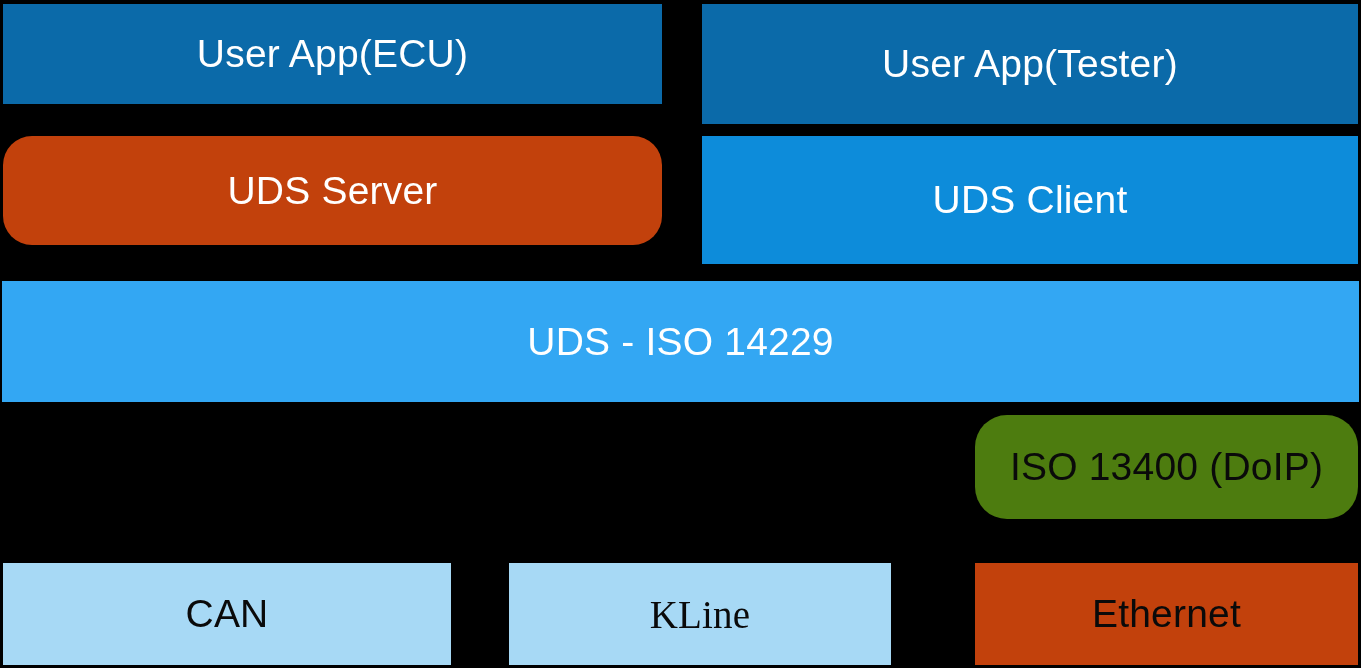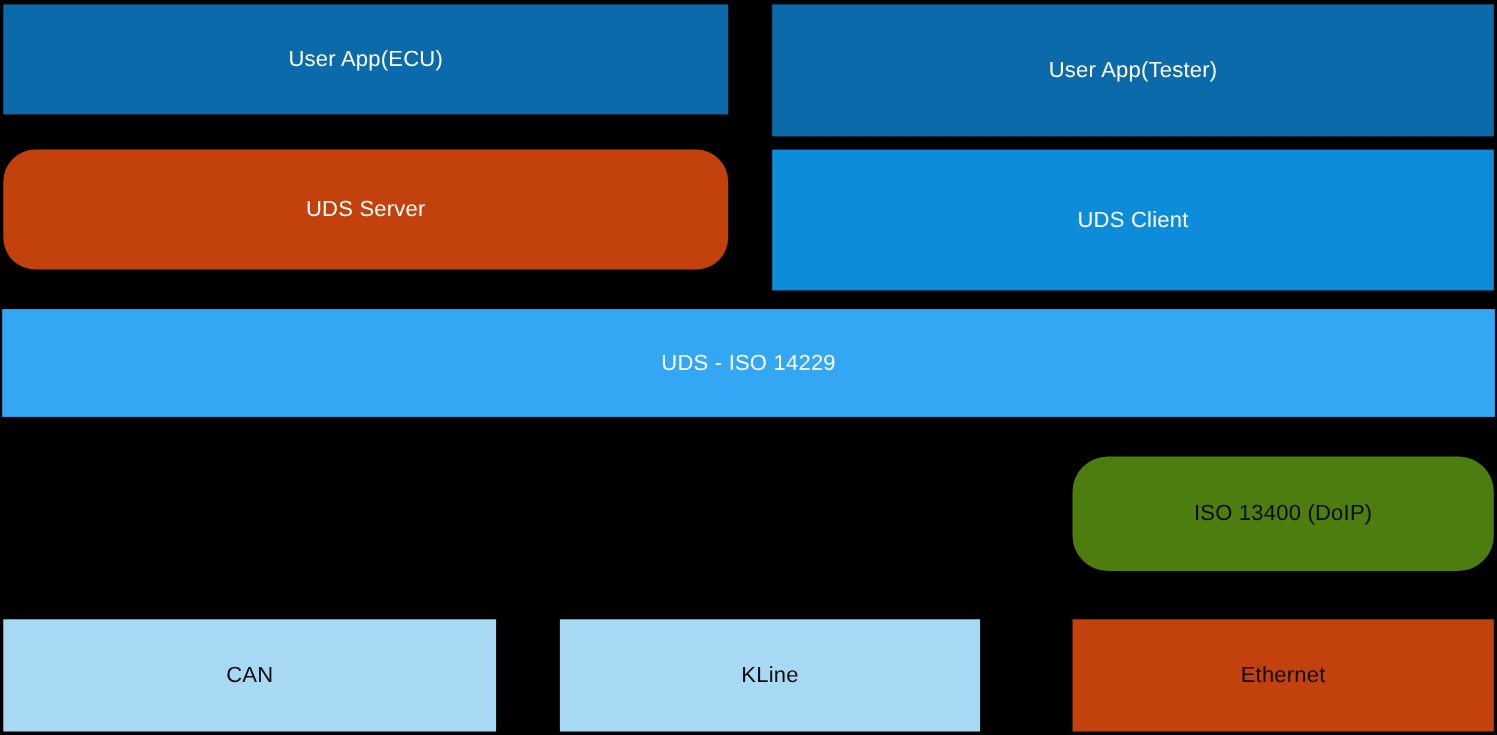--- a/index.html
+++ b/index.html
@@ -13,38 +13,38 @@
     height: 668px;
     background: #000000;
     overflow: hidden;
     font-family: "Liberation Sans", sans-serif;
   }
   .box {
     position: absolute;
     display: flex;
     align-items: center;
     justify-content: center;
-    font-size: 20px;
+    font-size: 39px;
     letter-spacing: 0.2px;
     white-space: nowrap;
     user-select: none;
   }
   .text-light { color: #ffffff; }
   .text-dark  { color: #0a0a0a; }
 
   
   #box-user-app-ecu     { left: 3px;   top: 4px;   width: 659px;  height: 100px; }
   #box-user-app-tester  { left: 702px; top: 4px;   width: 656px;  height: 120px; }
 
   
   #box-uds-server       { left: 3px;   top: 136px; width: 659px;  height: 109px; }
   #box-uds-client       { left: 702px; top: 136px; width: 656px;  height: 128px; }
 
   
-  #box-uds-iso14229     { left: 2px;   top: 281px; width: 1357px; height: 98px; }
+  #box-uds-iso14229     { left: 2px;   top: 281px; width: 1357px; height: 121px; }
 
   
   #box-iso-15765        { left: 3px;   top: 415px; width: 888px;  height: 104px; }
   #box-iso-13400        { left: 975px; top: 415px; width: 383px;  height: 104px; }
 
   
   #box-can              { left: 3px;   top: 563px; width: 448px;  height: 102px; }
   #box-kline            { left: 509px; top: 563px; width: 382px;  height: 102px; }
   #box-ethernet         { left: 975px; top: 563px; width: 383px;  height: 102px; }
 </style>
@@ -61,17 +61,17 @@
 
   <div id="box-uds-client" class="box text-light" style="background-color: rgb(13, 140, 218);">UDS Client</div>
 
   <div id="box-uds-iso14229" class="box text-light" style="background-color: rgb(51, 167, 243);">UDS - ISO 14229</div>
 
 
   <div id="box-iso-13400" class="box text-dark" style="background-color: #4d7c0f; border-radius: 32px;">ISO 13400 (DoIP)</div>
 
   <div id="box-can" class="box text-dark" style="background-color: rgb(167, 217, 245);">CAN</div>
 
-  <div id="box-kline" class="box text-dark" style="background-color: rgb(167, 217, 245);">KLine</div>
+  <div id="box-kline" class="box text-dark" style="background-color: rgb(167, 217, 245); font-family: Liberation Serif, serif;">KLine</div>
 
   <div id="box-ethernet" class="box text-dark" style="background-color: #c2410c;">Ethernet</div>
 
 </div>
 
 </body></html>

